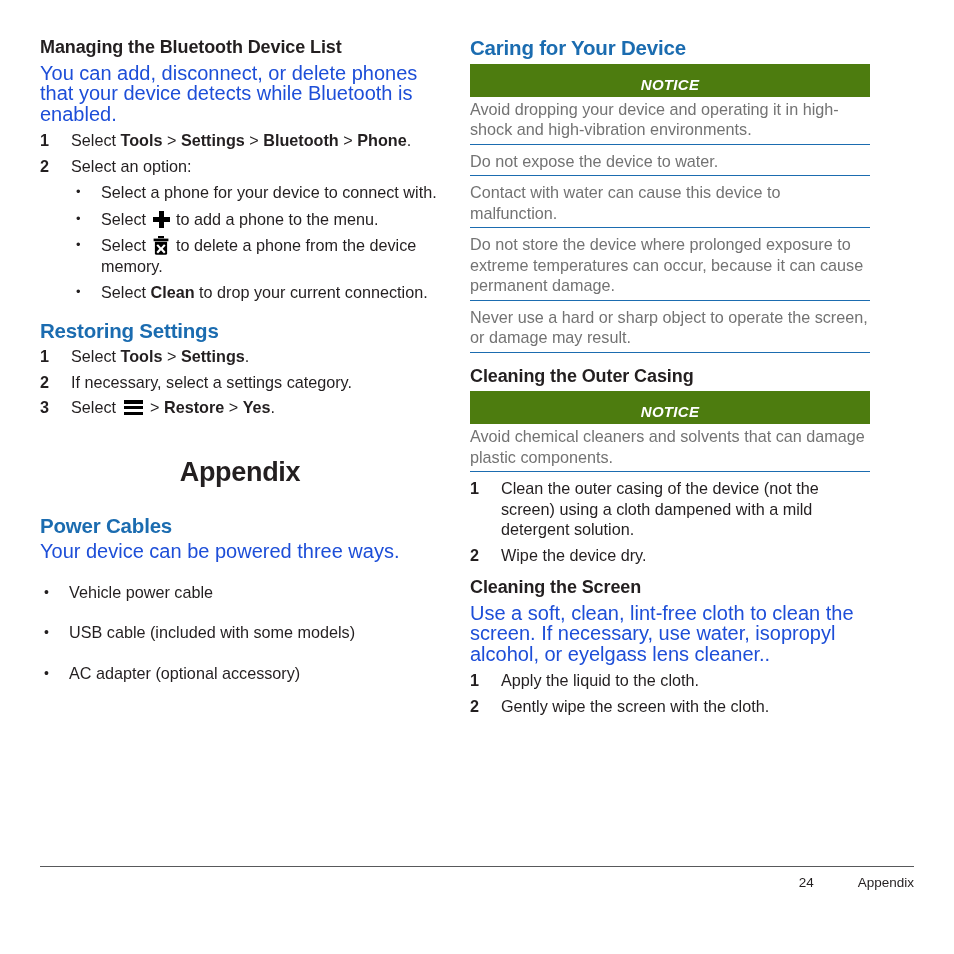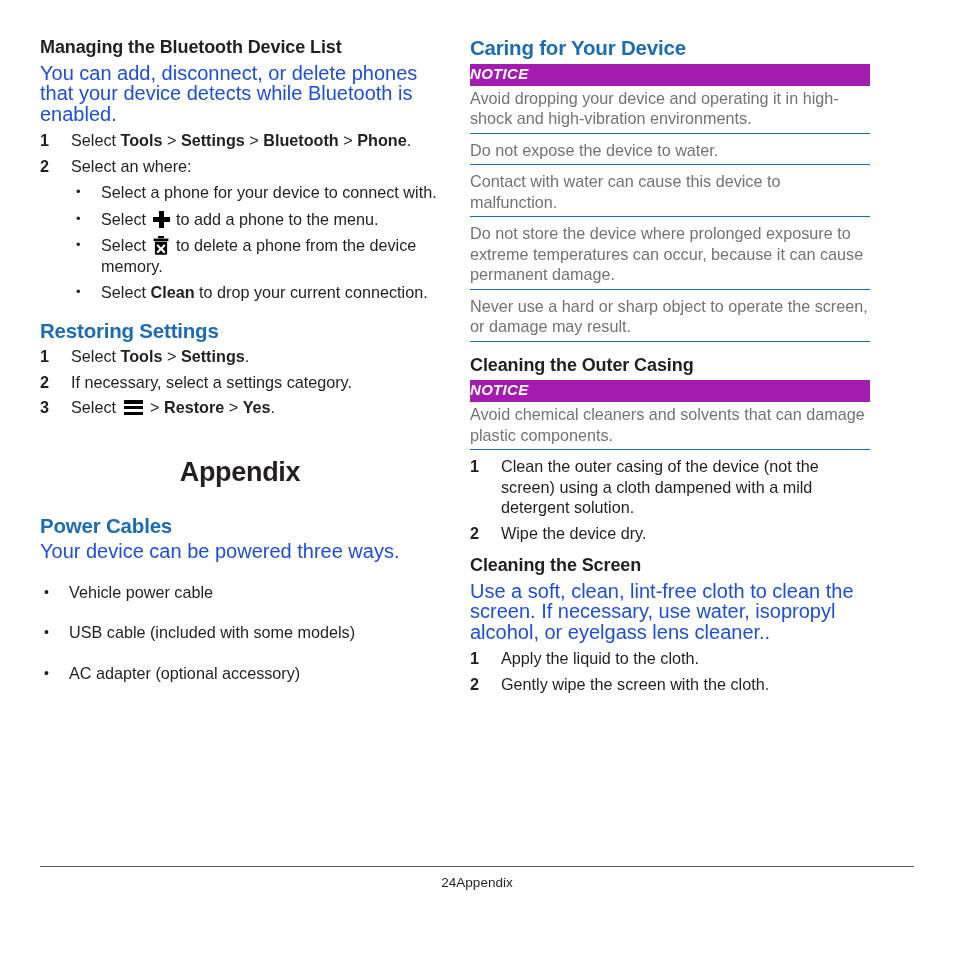--- a/index.html
+++ b/index.html
@@ -184,27 +184,28 @@
     display: block;
     width: 19px;
     height: 3.6px;
     background: #000;
     margin-bottom: 2.2px;
   }
   .icon-menu span:last-child { margin-bottom: 0; }
 
   
   .notice-banner {
-    background: #a21caf;
+    background: #4d7c0f;
     color: #ffffff;
     font-size: 15px;
     font-weight: bold;
     font-style: italic;
+    text-align: center;
     line-height: 20px;
-    padding: 0 0 2px 0;
+    padding: 11px 0 2px 0;
     letter-spacing: 0.3px;
   }
   .notice-body {
     font-size: 16.2px;
     line-height: 20.5px;
     margin: 2px 0 4px 0;
     color: #737373;
   }
   .rule {
     border: 0;
@@ -221,25 +222,26 @@
     width: 874px;
   }
   .footer-rule {
     border: 0;
     border-top: 1.2px solid #58595b;
     margin: 0;
     height: 0;
   }
   .footer-row {
     display: flex;
-    justify-content: center;
+    justify-content: flex-end;
     align-items: baseline;
     padding-top: 8px;
     font-size: 13.5px;
     color: #231f20;
+    gap: 44px;
   }
   .footer-right { font-weight: normal; }
 </style>
 </head>
 <body>
 
 <div class="page">
 
   <div class="columns">
 
@@ -248,21 +250,21 @@
       <h2 class="sub-head">Managing the Bluetooth Device List</h2>
 
       <p class="body">You can add, disconnect, or delete phones that your device detects while Bluetooth is enabled.</p>
 
       <ol class="steps">
         <li>
           <span class="num">1</span><span>Select </span><strong>Tools</strong><span> &gt; </span><strong>Settings</strong><span> &gt; </span><strong>Bluetooth</strong><span> &gt; </span><strong>Phone</strong><span>.</span>
         </li>
 
         <li>
-          <span class="num">2</span><span>Select an where:</span>
+          <span class="num">2</span><span>Select an option:</span>
 
           <ul class="subbullets">
             <li>
               <span>Select a phone for your device to connect with.</span>
             </li>
             <li>
               <span>Select </span><span class="inline-icon icon-plus"></span><span> to add a phone to the menu.</span>
             </li>
             <li>
               <span>Select </span><span class="inline-icon icon-trash"><svg width="16" height="19" viewBox="0 0 16 19" xmlns="http://www.w3.org/2000/svg">

